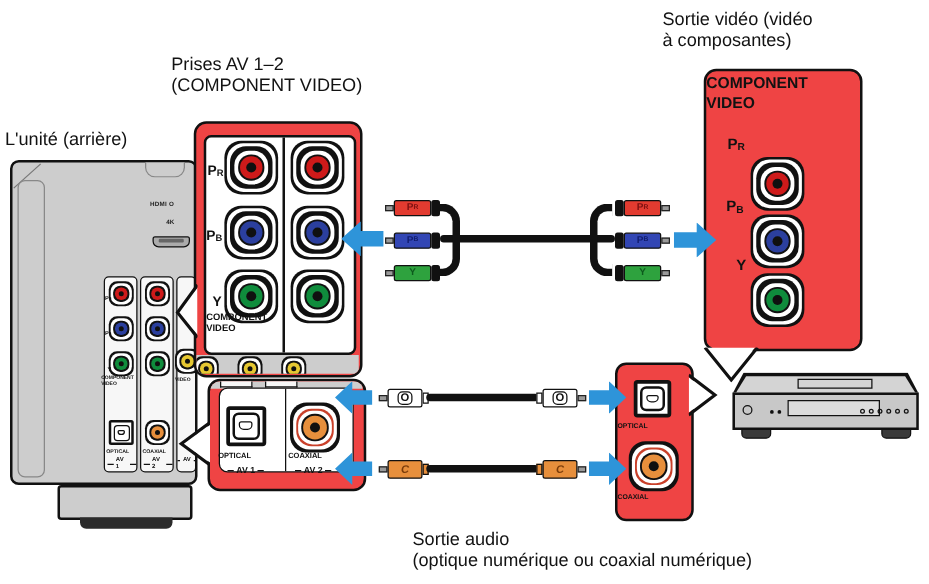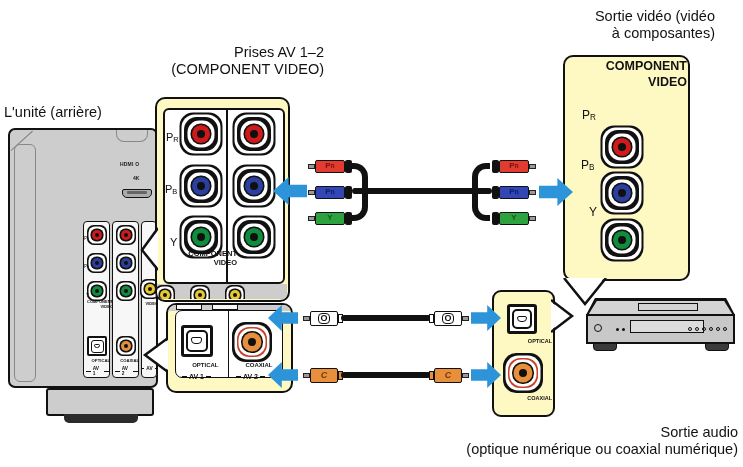--- a/index.html
+++ b/index.html
@@ -1,22 +1,22 @@
 <!DOCTYPE html>
 <html style="--arrow_blue: #2E94D9; --jack_red: #CE1A1A; --jack_blue: #2B3F9E; --jack_green: #0F8C3C; --jack_yellow: #E6C832; --coax_orange: #E78F3C; --coax_ring: #C9402A; --plug_red: #E23B30; --plug_red_text: #7A1010; --plug_blue: #3246B4; --plug_blue_text: #101C6E; --plug_green: #2EA23E; --plug_green_text: #0D5A1D; --plug_orange_text: #7A3C0A; --unit_grey: #CDCDCD; --device_grey: #C8C8C8;"><head>
 <meta charset="utf-8">
 <style>
 *{margin:0;padding:0;box-sizing:border-box}
 body{background:#fff}
 #canvas{position:relative;width:743px;height:467px;background:#fff;overflow:hidden;
   font-family:"Liberation Sans",sans-serif;color:#121212}
 .a{position:absolute}
 .lbl{position:absolute;font-size:14.5px;line-height:1.18;white-space:pre-line;color:#121212}
-.ctr{text-align:right}
-.callout{position:absolute;background:#fef9c3;border:2.5px solid #111;border-radius:10px}
+.ctr{text-align:left}
+.callout{position:absolute;background:#ef4444;border:2.5px solid #111;border-radius:10px}
 .grey{background:var(--unit_grey,#cdcdcd)}
 .panel{position:absolute;border:2px solid #111;border-radius:6px;background:#fff}
 .jack{position:absolute;border-radius:50%;background:#101010}
 .jack-lg{width:8px;height:8px;box-shadow:0 0 0 5px var(--c,#c00),0 0 0 6.5px #111,0 0 0 9.5px #fff,0 0 0 13px #111,0 0 0 15.5px #fff,0 0 0 17.5px #111}
 .jack-sm{width:4px;height:4px;box-shadow:0 0 0 3px var(--c,#c00),0 0 0 4.5px #111,0 0 0 6.5px #fff,0 0 0 8px #111}
 .jack-coax{width:8px;height:8px;box-shadow:0 0 0 5.5px var(--coax_orange,#e78f3c),0 0 0 7px #111,0 0 0 9.5px #fff,0 0 0 11px var(--coax_ring,#c9402a),0 0 0 13.5px #fff,0 0 0 16px #111}
 .c-red{--c:var(--jack_red,#ce1a1a)}.c-blue{--c:var(--jack_blue,#2b3f9e)}
 .c-green{--c:var(--jack_green,#0f8c3c)}.c-yellow{--c:var(--jack_yellow,#e6c832)}
 .c-orange{--c:var(--coax_orange,#e78f3c)}
 .optical{position:absolute;background:#fff;border:3px solid #111;border-radius:3px;display:flex}
@@ -39,21 +39,21 @@
 .plug>.st{width:5px;height:9px;background:var(--pc,#ccc);border:1.5px solid #111}
 .plug.rev{flex-direction:row-reverse}
 .p-red{--pc:var(--plug_red,#e23b30);--pt:var(--plug_red_text,#7a1010)}
 .p-blue{--pc:var(--plug_blue,#3246b4);--pt:var(--plug_blue_text,#101c6e)}
 .p-green{--pc:var(--plug_green,#2ea23e);--pt:var(--plug_green_text,#0d5a1d)}
 .p-white{--pc:#ffffff;--pt:#111}
 .p-orange{--pc:var(--coax_orange,#e78f3c);--pt:var(--plug_orange_text,#7a3c0a)}
 .obox{border:1.5px solid #111;border-radius:4px;padding:0 1.5px}
 .cit{font-style:italic}
 .sub{font-size:68%;position:relative;top:.14em}
-.jlbl{position:absolute;font-weight:normal;color:#111;line-height:1}
+.jlbl{position:absolute;font-weight:bold;color:#111;line-height:1}
 .avl{display:flex;align-items:center;justify-content:center;gap:2px;font-weight:bold;color:#111}
 .avl::before,.avl::after{content:"";width:5px;border-top:1.2px solid #111}
 .strip{position:absolute;background:#f7f7f7;border:1.5px solid #111;border-radius:4px}
 .wedge{position:absolute}
 </style>
 </head>
 <body>
 
 <div id="canvas">
 
@@ -280,21 +280,21 @@
   <div class="bar" style="left:341px;top:372px;width:90px"></div>
   <div class="plug audio rev p-orange" style="left:429px;top:367px">
     <span class="tip"></span>
     <span class="bd">
         <span class="cit">C</span>
       </span>
     <span class="st"></span>
   </div>
   <div class="arrow ar-r" style="left:471px;top:362px;width:30px;height:26px"></div>
 
-  <div class="lbl ctr" style="left:124px;top:44px;width:200px">Prises AV 1–2
+  <div class="lbl ctr" style="left:137px;top:44px;width:200px">Prises AV 1–2
 (COMPONENT VIDEO)</div>
   <div class="lbl ctr" style="left:530px;top:8px;width:185px">Sortie vidéo (vidéo
 à composantes)</div>
   <div class="lbl" style="left:4px;top:104px">L'unité (arrière)</div>
-  <div class="lbl ctr" style="left:348px;top:424px;width:390px">Sortie audio
+  <div class="lbl ctr" style="left:330px;top:424px;width:390px">Sortie audio
 (optique numérique ou coaxial numérique)</div>
 
 </div>
 
 </body></html>

